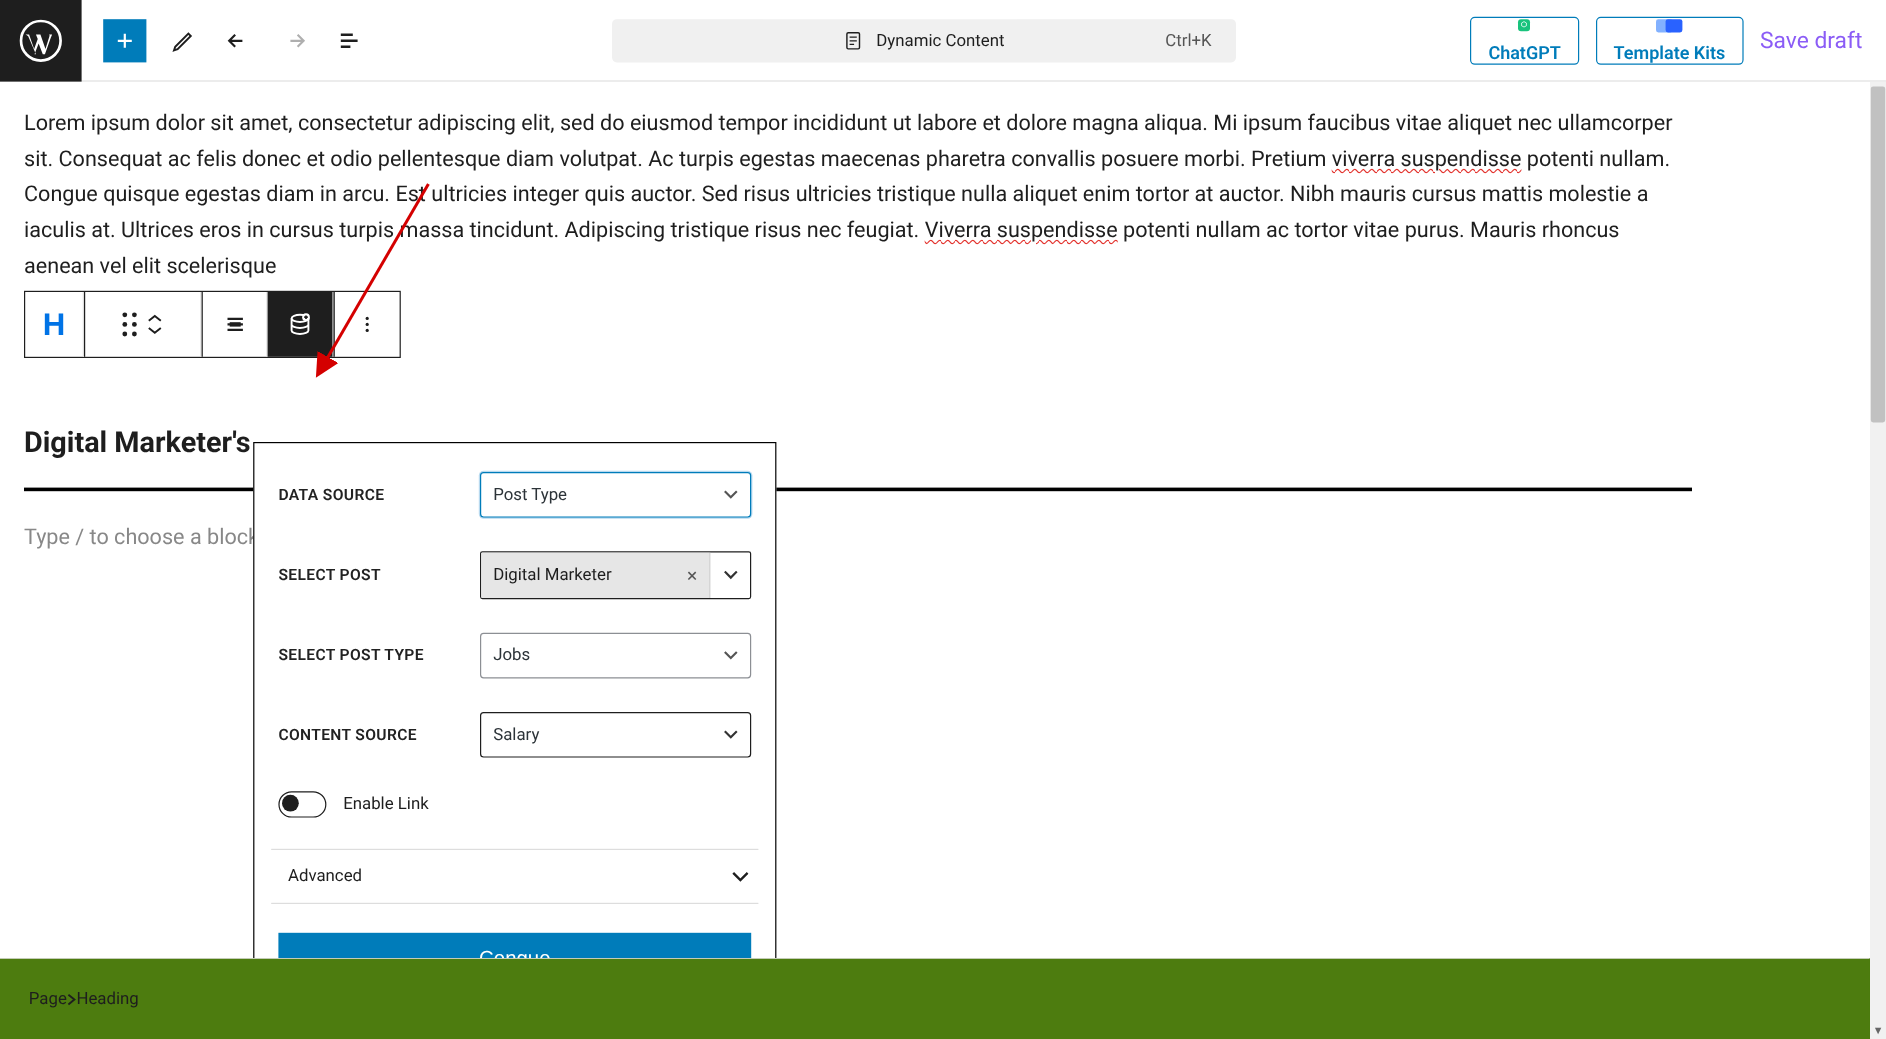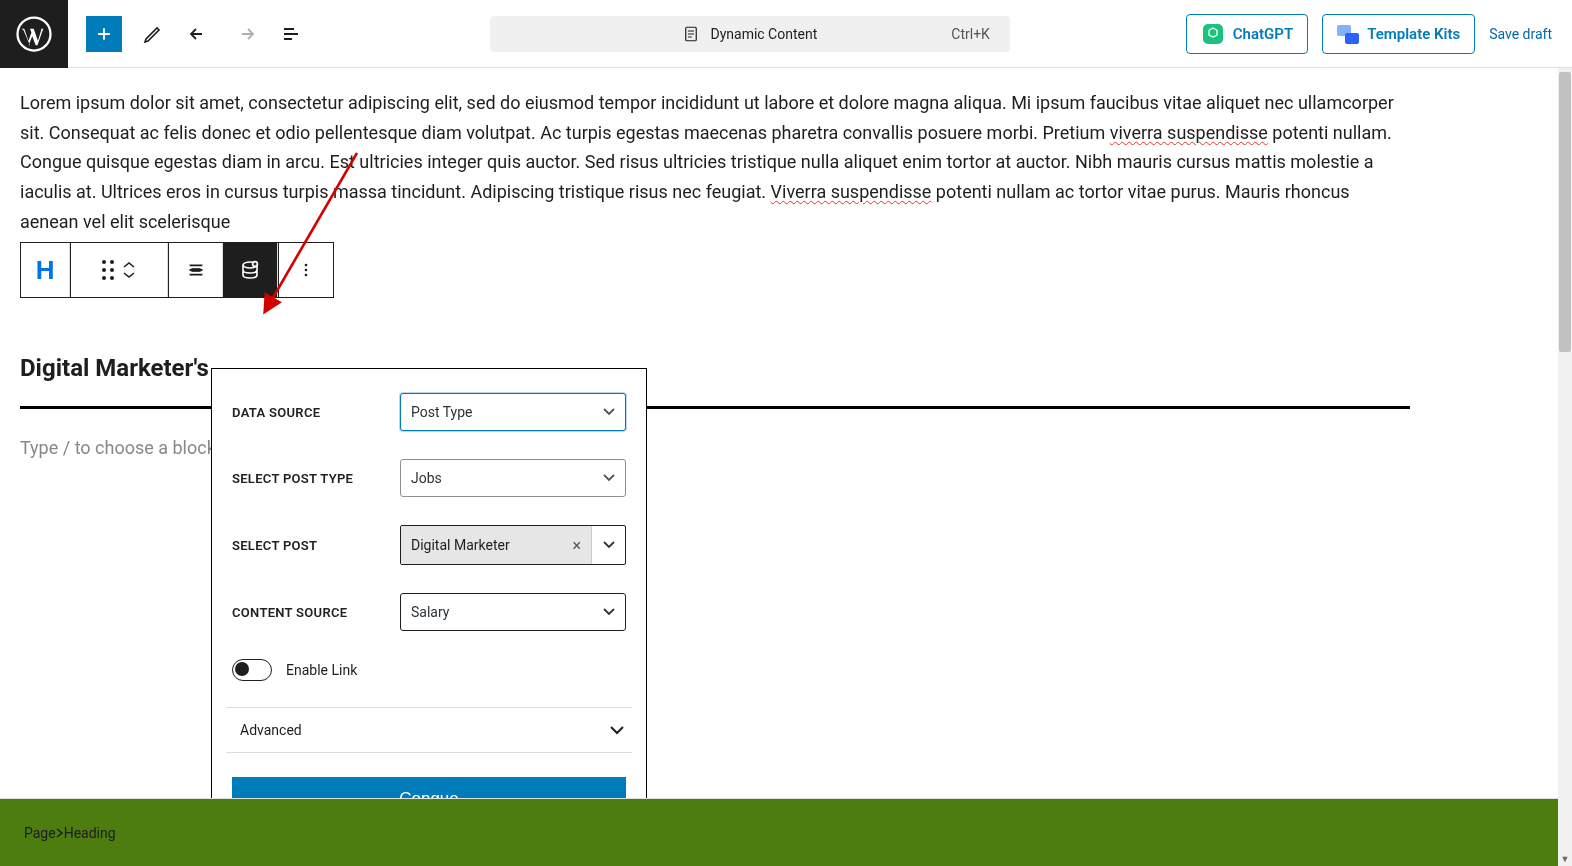--- a/index.html
+++ b/index.html
@@ -10,22 +10,22 @@
 .wp-logo svg { width: 36px; height: 36px; }
 .add-btn { width: 36px; height: 36px; background: #007cba; display: flex; align-items: center; justify-content: center; margin-left: 18px; color: #fff; }
 .tool-icon { width: 46px; height: 46px; display: flex; align-items: center; justify-content: center; cursor: pointer; color: #1e1e1e; }
 .tool-icon svg { width: 24px; height: 24px; }
 
 .title-bar { flex: 1; display: flex; justify-content: center; }
 .title-box { display: flex; align-items: center; gap: 10px; background: #f0f0f0; border-radius: 4px; height: 36px; padding: 0 24px; width: 520px; justify-content: center; position: relative; }
 .title-box .kbd { position: absolute; right: 20px; color: #555; font-size: 14px; }
 
 .right-actions { display: flex; align-items: center; gap: 14px; padding-right: 20px; }
-.pill-btn { display: flex; align-items: center; gap: 8px; border: 1px solid #007cba; border-radius: 4px; height: 40px; padding: 0 14px; color: #007cba; font-weight: 600; font-size: 15px; cursor: pointer; background: #fff; }
-.save-link { color: #0369a1; font-size: 14px; cursor: pointer; }
+.pill-btn { display: flex; align-items: center; gap: 8px; border: 1px solid #007cba; border-radius: 4px; height: 40px; padding: 0 14px; color: #007cba; font-weight: 600; font-size: 15px; cursor: pointer; background: #fff; flex-direction: column; }
+.save-link { color: #8b5cf6; font-size: 19px; cursor: pointer; }
 
 .content-wrap { position: relative; height: 746px; overflow-y: scroll; padding: 20px 0 0 0; }
 .content-inner { padding: 0 20px; max-width: 1430px; }
 .h1 { font-size: 24px; font-weight: 700; border-bottom: 3px solid #000; padding-bottom: 18px; margin-bottom: 20px; }
 .para { font-size: 18px; line-height: 1.65; color: #1e1e1e; }
 .spellerr { text-decoration: underline wavy #e3342f; text-decoration-thickness: 1px; text-underline-offset: 2px; }
 
 .block-toolbar { display: flex; border: 1px solid #1e1e1e; background: #fff; margin-top: 6px; height: 56px; width: 314px; }
 .tb-cell { display: flex; align-items: center; justify-content: center; border-right: 1px solid #ddd; }
 .tb-h { width: 50px; color: #0073e6; font-weight: 900; font-size: 26px; font-family: sans-serif; }
@@ -193,49 +193,49 @@
         </marker>
       </defs>
     <line x1="100" y1="5" x2="10" y2="160" stroke="#d40000" stroke-width="2.5" marker-end="url(#ah)"></line>
   </svg>
 
   <div class="popover">
     <div class="field-row">
       <div class="field-label">DATA SOURCE</div>
       <div class="select-box active">
         <span>Post Type</span>
-        <svg width="12" height="8" viewBox="0 0 12 8">
-            <path d="M1 1l5 5 5-5" stroke="#555" stroke-width="1.8" fill="none"></path>
-          </svg>
-      </div>
-    </div>
-    <div class="field-row">
-      <div class="field-label">SELECT POST TYPE</div>
-      <div class="select-box">
-        <span>Jobs</span>
         <svg width="12" height="8" viewBox="0 0 12 8">
             <path d="M1 1l5 5 5-5" stroke="#555" stroke-width="1.8" fill="none"></path>
           </svg>
       </div>
     </div>
     <div class="field-row">
       <div class="field-label">SELECT POST</div>
       <div class="tag-select">
         <div class="tag-chip">
           <span>Digital Marketer</span>
           <span class="x">×</span>
         </div>
         <div class="tag-dd">
           <svg width="12" height="8" viewBox="0 0 12 8">
               <path d="M1 1l5 5 5-5" stroke="#333" stroke-width="1.8" fill="none"></path>
             </svg>
         </div>
       </div>
     </div>
     <div class="field-row">
+      <div class="field-label">SELECT POST TYPE</div>
+      <div class="select-box">
+        <span>Jobs</span>
+        <svg width="12" height="8" viewBox="0 0 12 8">
+            <path d="M1 1l5 5 5-5" stroke="#555" stroke-width="1.8" fill="none"></path>
+          </svg>
+      </div>
+    </div>
+    <div class="field-row">
       <div class="field-label">CONTENT SOURCE</div>
       <div class="select-box" style="border-color:#1e1e1e">
         <span>Salary</span>
         <svg width="12" height="8" viewBox="0 0 12 8">
             <path d="M1 1l5 5 5-5" stroke="#333" stroke-width="1.8" fill="none"></path>
           </svg>
       </div>
     </div>
     <div class="toggle-row">
       <div class="toggle"></div>

